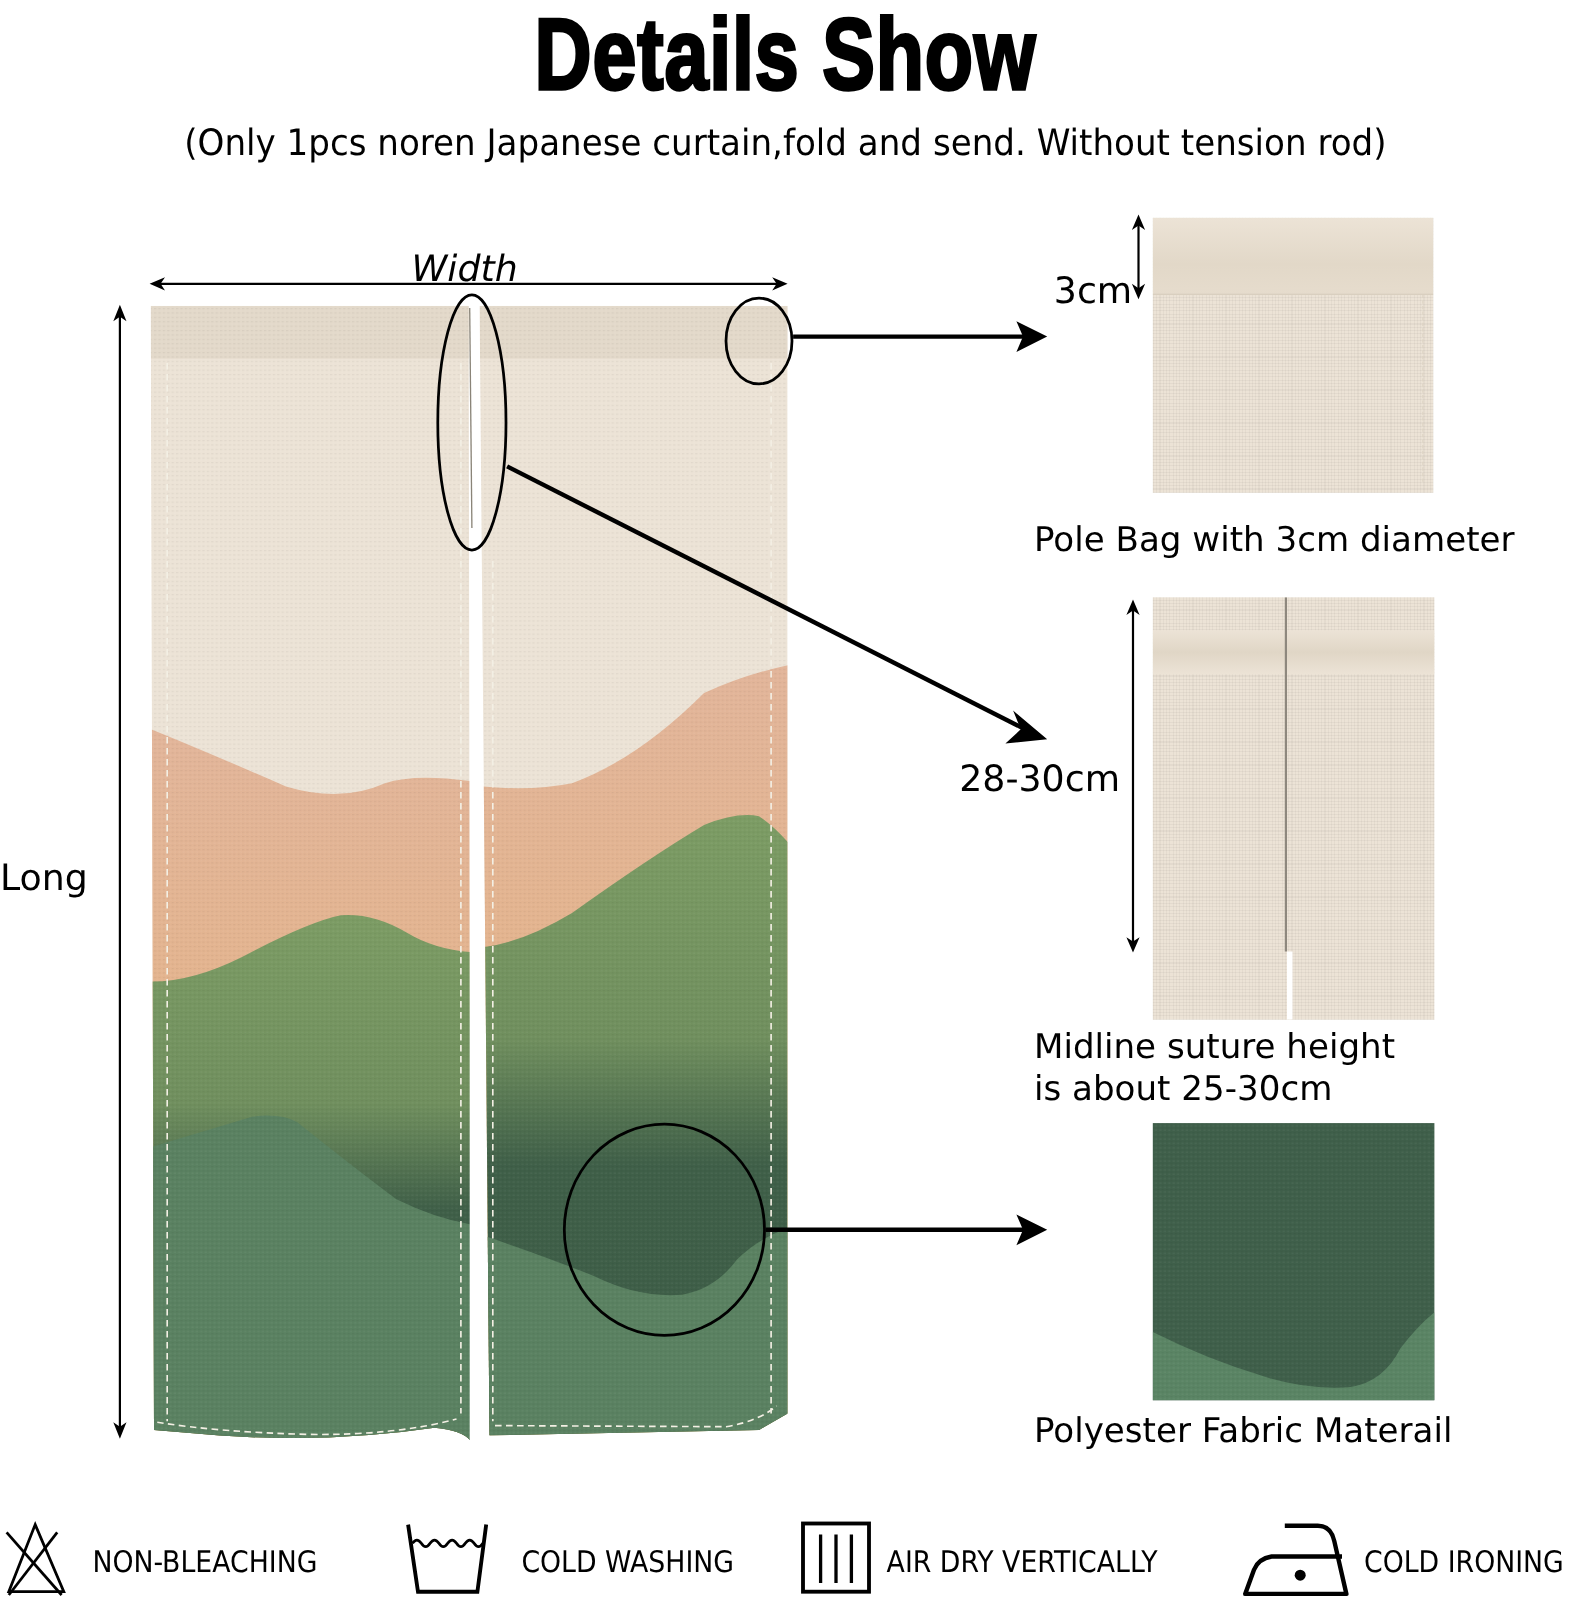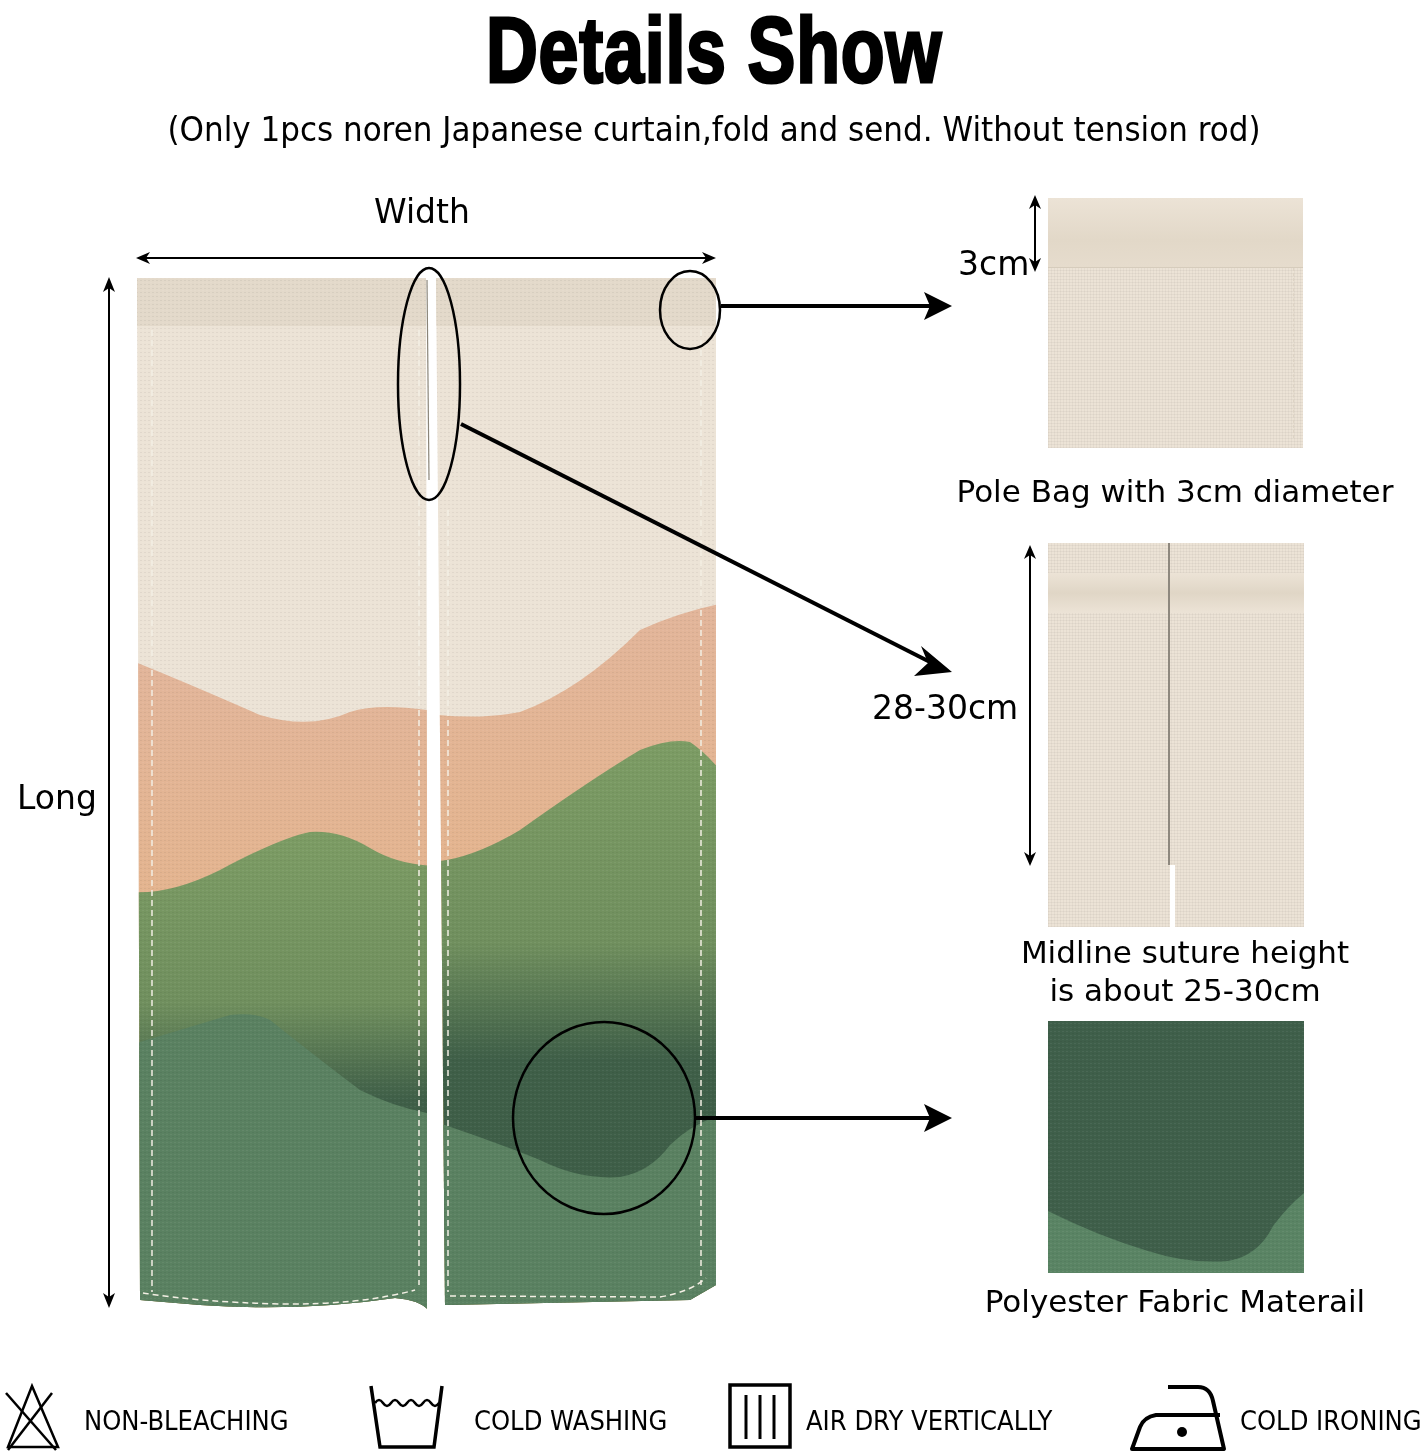--- a/index.html
+++ b/index.html
@@ -11,38 +11,38 @@
     font-size: 92px; line-height: 100px; letter-spacing: 1px;
     transform: scaleX(0.78); transform-origin: center top;
     -webkit-text-stroke: 3px #000;
   }
   .subtitle {
     left: 0; width: 1428px; top: 108px; text-align: center;
     font-family: "DejaVu Sans", sans-serif; font-size: 33px; line-height: 44px;
     transform: scaleX(0.94); transform-origin: center top;
   }
   .label { font-family: "DejaVu Sans", sans-serif; font-size: 33px; line-height: 40px; white-space: nowrap; }
-  .caption { font-family: "DejaVu Sans", sans-serif; font-size: 31px; line-height: 38px; text-align: center; white-space: nowrap; }
+  .caption { font-family: "DejaVu Sans", sans-serif; font-size: 31px; line-height: 38px; white-space: nowrap; }
   .care-label { font-family: "DejaVu Sans", sans-serif; font-size: 27px; line-height: 32px; white-space: nowrap; transform: scaleX(0.9); transform-origin: left center; }
   .swatch { position: absolute; overflow: hidden; }
   .weave {
     background-image:
       repeating-linear-gradient(0deg, rgba(0,0,0,0.04) 0 1px, transparent 1px 3px),
       repeating-linear-gradient(90deg, rgba(0,0,0,0.035) 0 1px, transparent 1px 3px);
   }
   svg { position: absolute; overflow: visible; }
 </style>
 </head>
 <body>
 
 <div class="abs title">Details Show</div>
 <div class="abs subtitle">(Only 1pcs noren Japanese curtain,fold and send. Without tension rod)</div>
 
-<div class="abs label" style="left:374px; top:192px;">Width</div>
-<div class="abs label" style="left:17px; top:778px;">Long</div>
+<div class="abs label" style="left:374px; top:224px;font-style:italic;">Width</div>
+<div class="abs label" style="left:0px; top:778px;">Long</div>
 
 <svg width="1428" height="1453" style="left:0;top:0;">
   <defs>
     <linearGradient id="gLeft" x1="0" y1="0" x2="0" y2="1">
       <stop offset="0" stop-color="#ece3d6"></stop>
       <stop offset="1" stop-color="#ece3d6"></stop>
     </linearGradient>
     <linearGradient id="warmBand" x1="0" y1="0" x2="0" y2="1">
       <stop offset="0" stop-color="#e2b59a"></stop>
       <stop offset="0.45" stop-color="#e4b48c"></stop>

